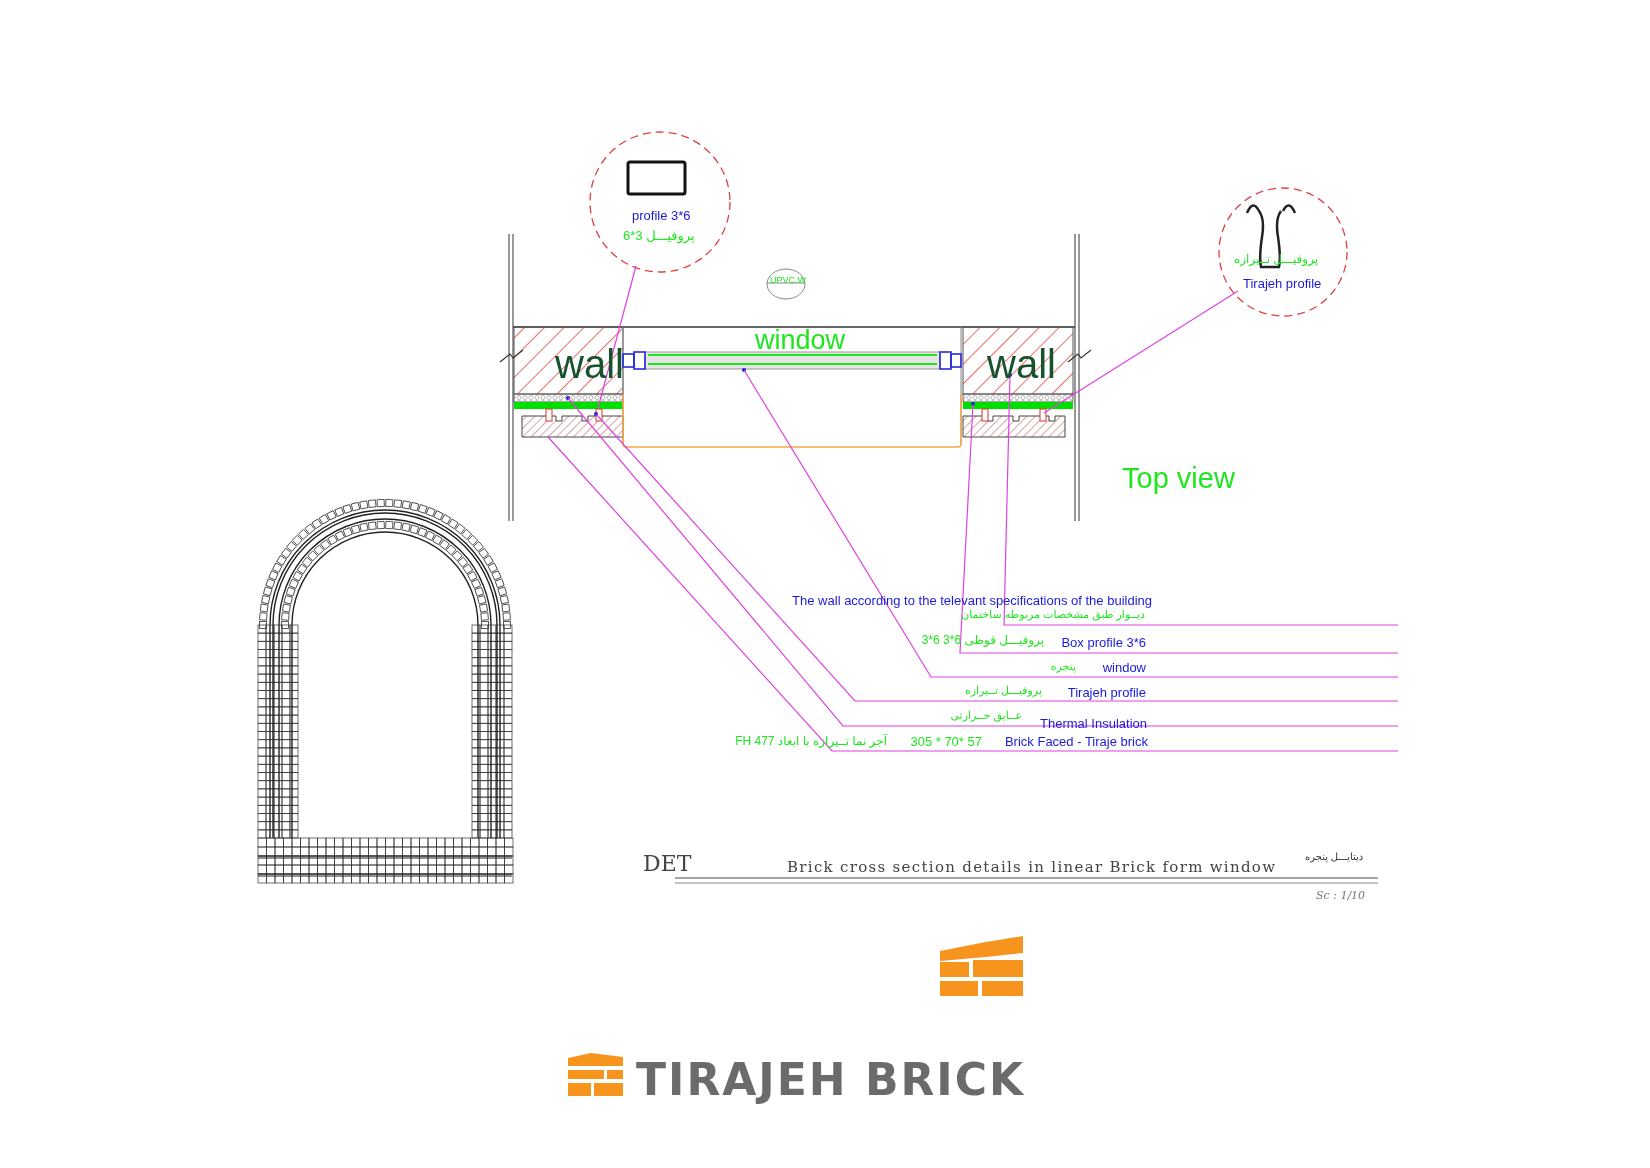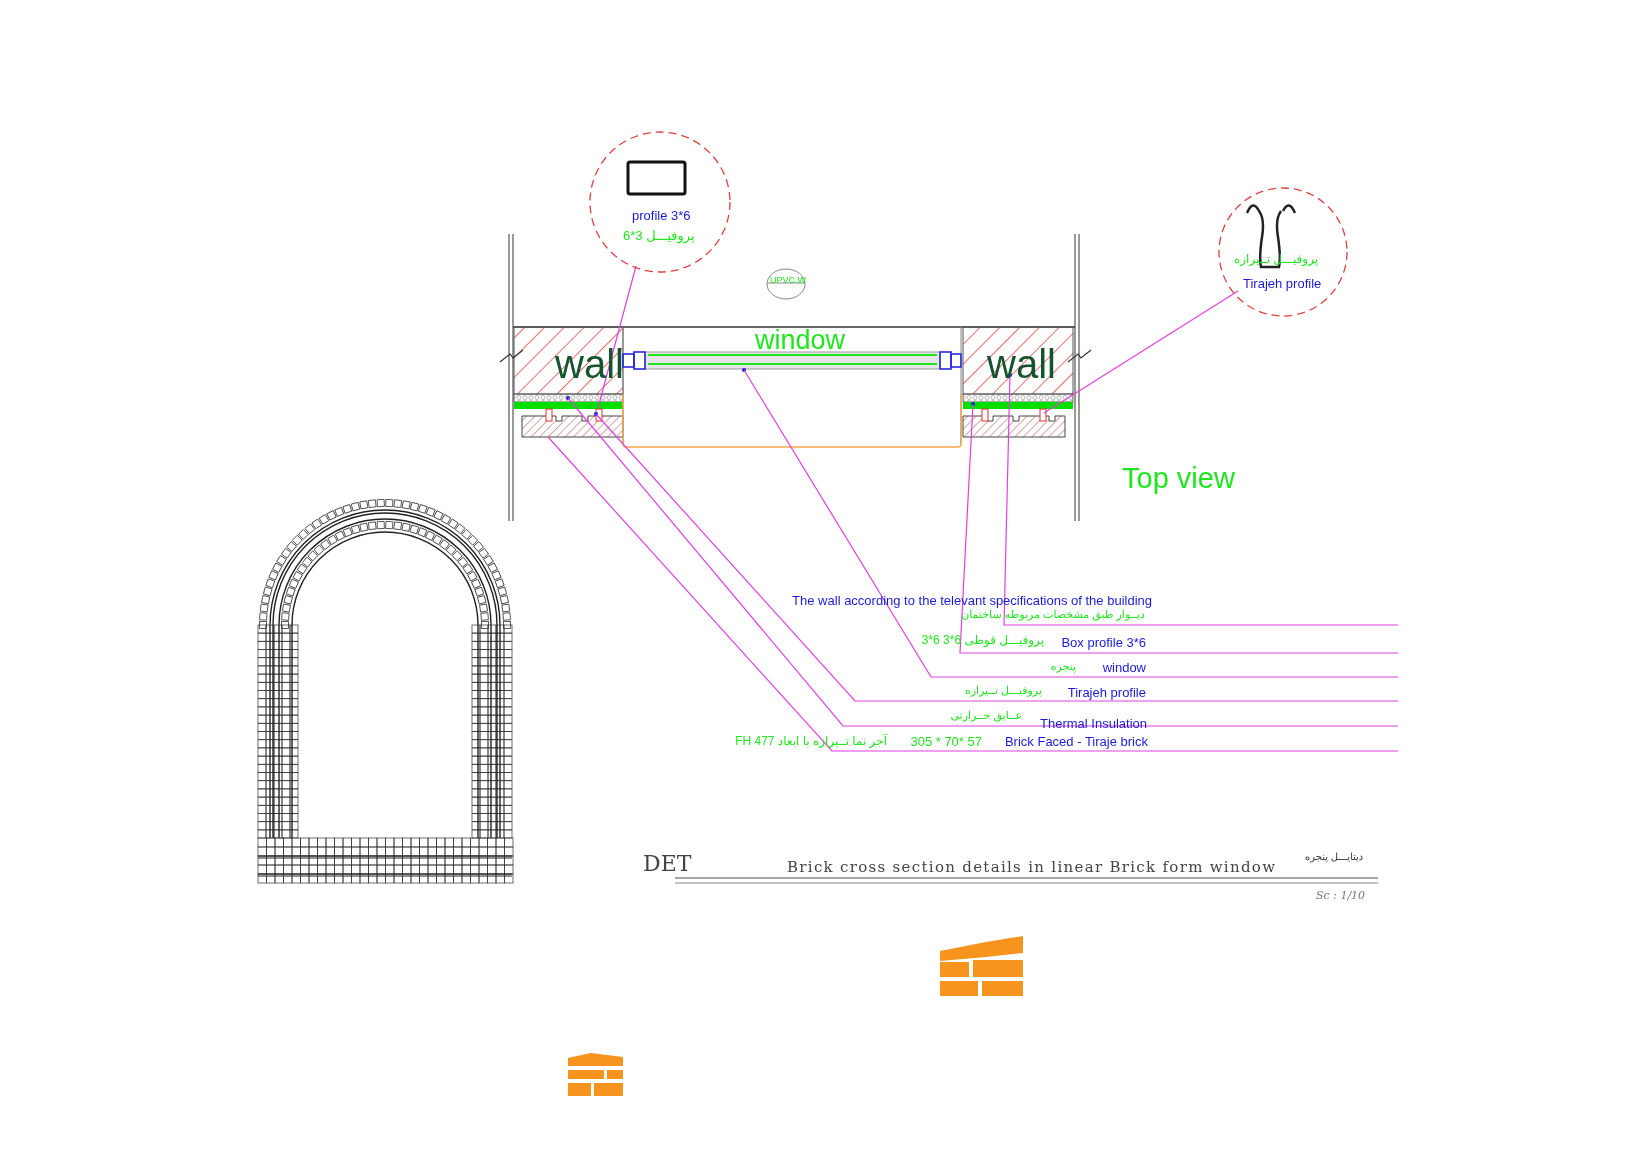--- a/index.html
+++ b/index.html
@@ -665,13 +665,14 @@
     <span class="t blue leg" style="right:252px;top:735px;">Brick Faced - Tiraje brick</span>
     <span class="t green leg" style="right:418px;top:735px;">305 * 70* 57</span>
     <span class="t green leg" style="right:513px;top:735px;font-size:12px;">FH 477 آجر نما تــیرازه با ابعاد</span>
   </div>
 
   <span class="t serif" style="left:643px;top:853px;font-size:22px;">DET</span>
   <span class="t serif" style="left:787px;top:860px;font-size:15px;letter-spacing:1.3px;">Brick cross section details in linear Brick form window</span>
   <span class="t" style="left:1305px;top:852px;font-size:10px;color:#333;">دیتایـــل پنجره</span>
   <span class="t serif" style="left:1316px;top:890px;font-size:11px;font-style:italic;color:#777;">Sc : 1/10</span>
 
+  <span class="logo-en" style="left:636px;top:1058px;">TIRAJEH BRICK</span>
 </div>
 
 </body></html>

